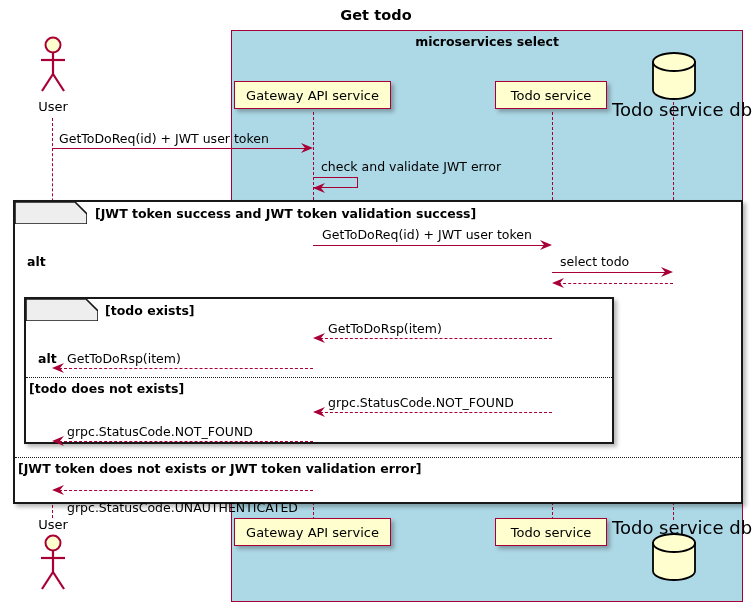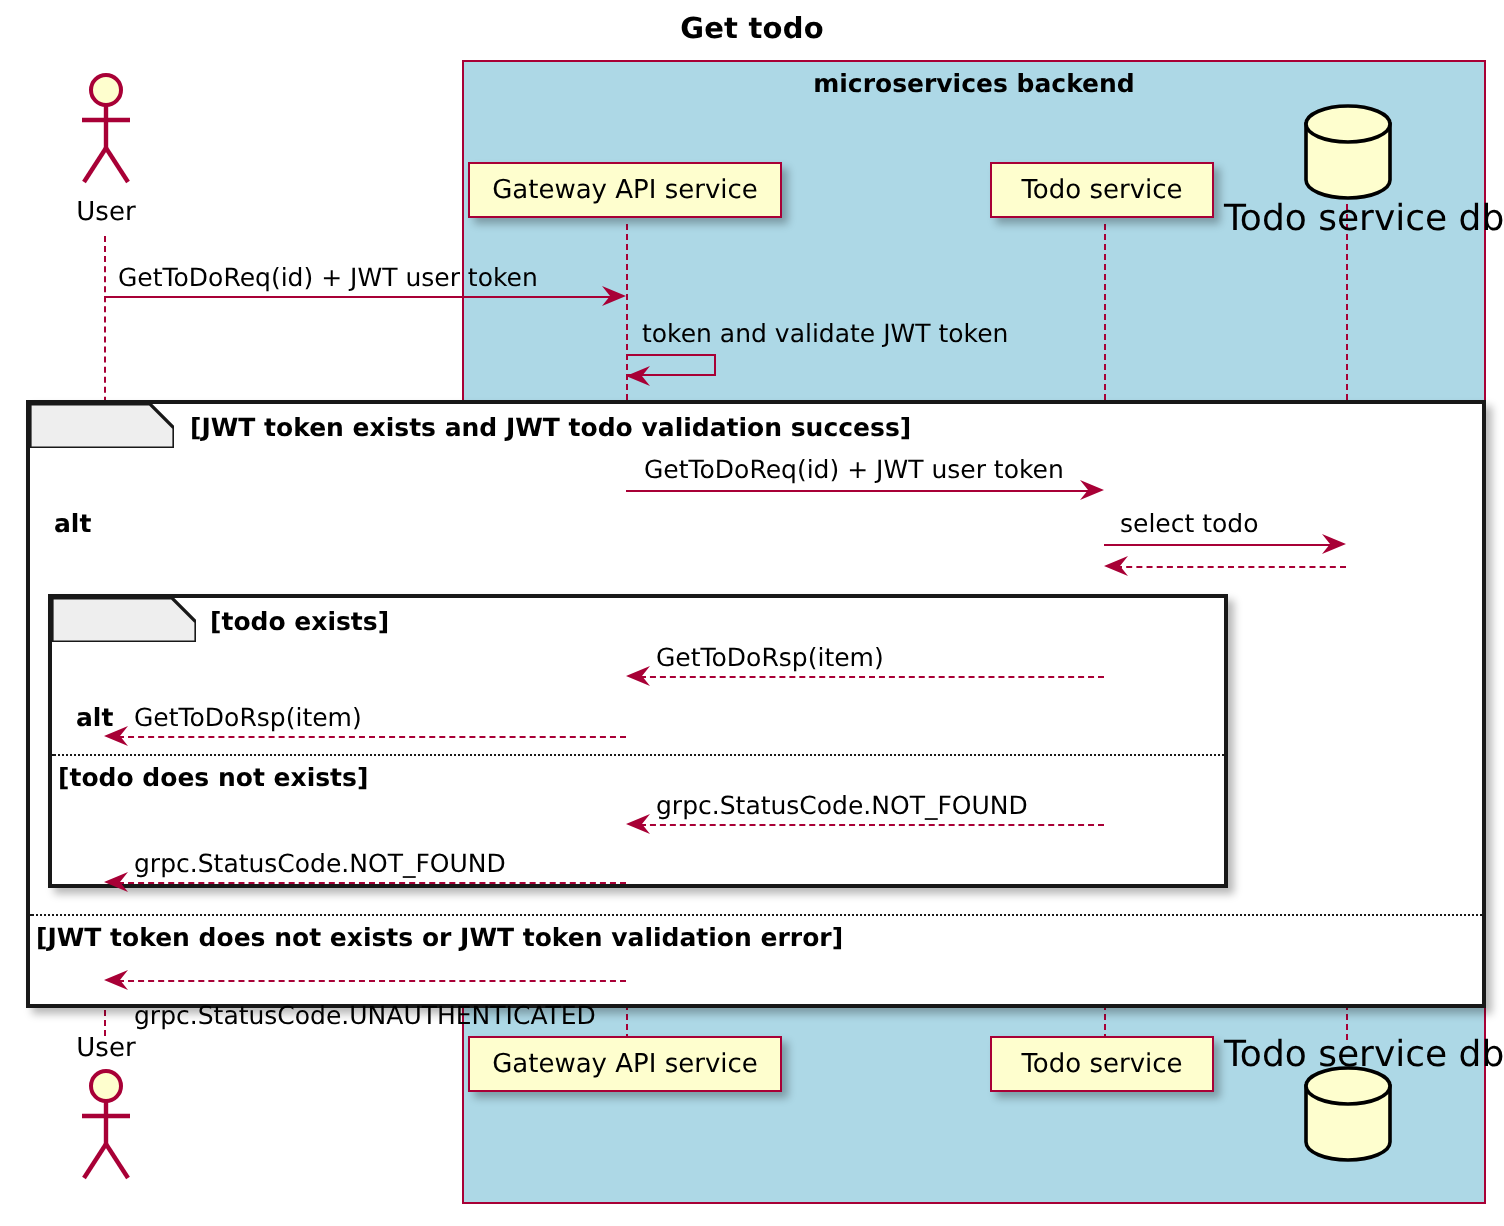--- a/index.html
+++ b/index.html
@@ -85,21 +85,21 @@
   .frame-white{background:#FFFFFF;}
 </style>
 </head>
 <body>
 
 <div class="stage">
 
   <div class="abs" id="diagram-title">Get todo</div>
 
   <div class="abs" id="group-box"></div>
-  <div class="abs" id="group-box-title">microservices backend</div>
+  <div class="abs" id="group-box-title">microservices select</div>
 
   <div class="abs lifeline" style="left:52px;top:118px;height:400px;"></div>
   <div class="abs lifeline" style="left:313px;top:112px;height:408px;"></div>
   <div class="abs lifeline" style="left:552px;top:112px;height:408px;"></div>
   <div class="abs lifeline" style="left:673px;top:102px;height:418px;"></div>
 
   <div class="abs frame-white" style="left:15px;top:202px;width:726px;height:302px;"></div>
 
   <div class="abs" style="left:36px;top:34px;width:34px;height:62px;">
     <svg class="actor-svg" width="34" height="62" viewBox="0 0 34 62" aria-hidden="true">
@@ -129,37 +129,37 @@
   <div class="abs db-label" style="left:612px;top:99px;width:125px;">Todo service db</div>
 
   <div class="abs msg-label" style="left:59px;top:133px;">GetToDoReq(id) + JWT user token</div>
   <div class="abs msg-line" style="left:52px;top:148px;width:255px;"></div>
   <div class="abs" style="left:300px;top:141px;">
     <svg class="arrow-svg" width="14" height="14" viewBox="0 0 14 14" aria-hidden="true">
       <path d="M1,2 L13,7 L1,12 L5,7 Z" fill="#A80036"></path>
     </svg>
   </div>
 
-  <div class="abs msg-label" style="left:321px;top:161px;">token and validate JWT token</div>
+  <div class="abs msg-label" style="left:321px;top:161px;">check and validate JWT error</div>
   <div class="abs self-loop" style="left:313px;top:177px;width:45px;height:11px;"></div>
   <div class="abs" style="left:310px;top:181px;">
     <svg class="arrow-svg" width="16" height="14" viewBox="0 0 16 14" aria-hidden="true">
       <path d="M15,2 L3,7 L15,12 L11,7 Z" fill="#A80036"></path>
     </svg>
   </div>
 
   <div class="abs frame" style="left:13px;top:200px;width:730px;height:304px;"></div>
 
   <div class="abs" style="left:15px;top:202px;">
     <svg class="frame-tab-svg" width="72" height="22" viewBox="0 0 72 22" aria-hidden="true">
       <path d="M0,0 L60,0 L72,12 L72,22 L0,22 Z" fill="#EEEEEE" stroke="#181818" stroke-width="1.6"></path>
     </svg>
   </div>
   <div class="abs frame-tab-label" style="left:27px;top:206px;">alt</div>
-  <div class="abs frame-cond" style="left:95px;top:206px;">[JWT token exists and JWT todo validation success]</div>
+  <div class="abs frame-cond" style="left:95px;top:206px;">[JWT token success and JWT token validation success]</div>
 
   <div class="abs msg-label" style="left:322px;top:229px;">GetToDoReq(id) + JWT user token</div>
   <div class="abs msg-line" style="left:313px;top:245px;width:233px;"></div>
   <div class="abs" style="left:539px;top:238px;">
     <svg class="arrow-svg" width="14" height="14" viewBox="0 0 14 14" aria-hidden="true">
       <path d="M1,2 L13,7 L1,12 L5,7 Z" fill="#A80036"></path>
     </svg>
   </div>
 
   <div class="abs msg-label" style="left:560px;top:256px;">select todo</div>

